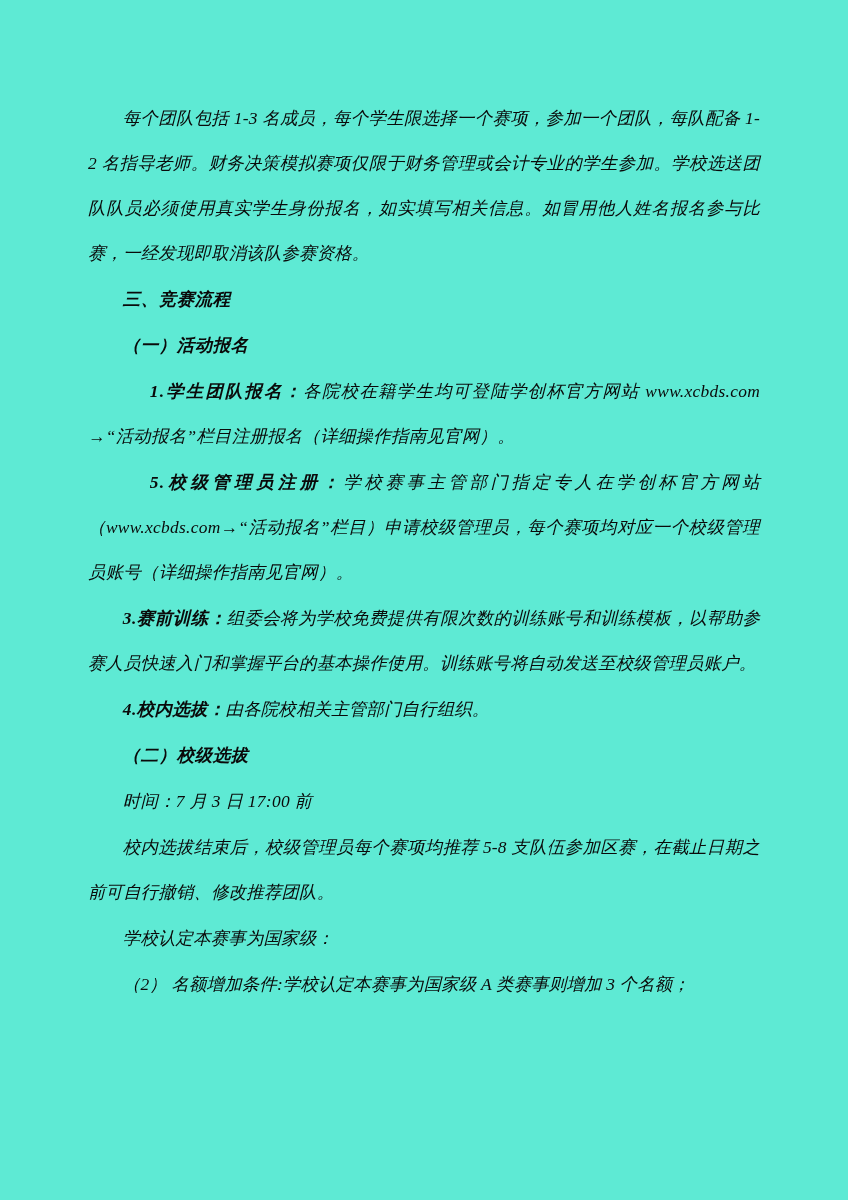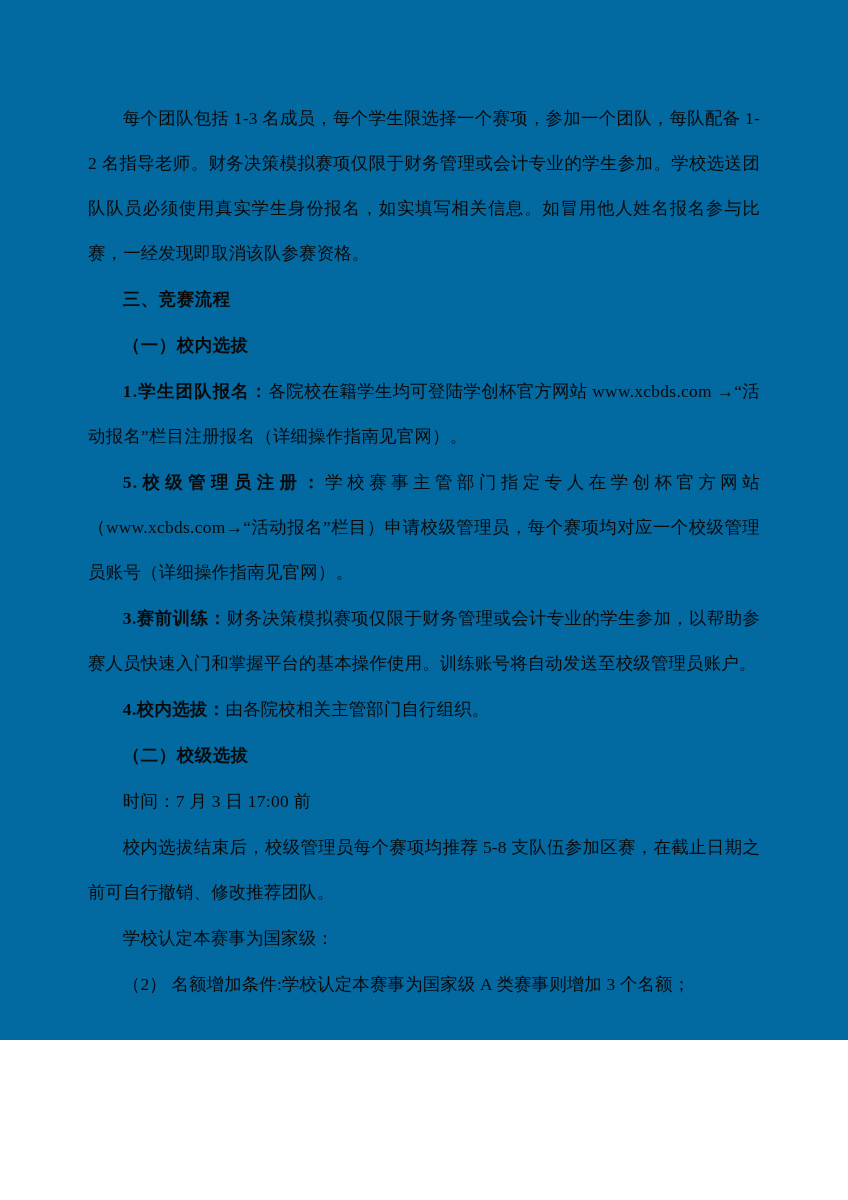--- a/index.html
+++ b/index.html
@@ -6,24 +6,25 @@
     margin: 0;
     padding: 0;
     background: #ffffff;
   }
   body {
     font-family: "Liberation Serif", "DejaVu Serif", serif;
   }
   .page {
     position: relative;
     width: 848px;
-    height: 1040px;
-    background: #0369a1;
+    height: 1200px;
+    background: #5eead4;
     box-sizing: border-box;
     overflow: hidden;
+    font-style: italic;
   }
   .content {
     position: absolute;
     left: 88px;
     top: 96px;
     width: 672px;
   }
   p {
     margin: 0 0 1px 0;
     font-size: 17.4px;
@@ -42,20 +43,21 @@
     letter-spacing: 0.6px;
   }
   .sub-heading {
     font-weight: bold;
     text-indent: 2em;
     letter-spacing: 0.6px;
   }
   .lbl {
     font-weight: bold;
     letter-spacing: 1.2px;
+    margin-left: 27px;
   }
   .lbl-tight {
     font-weight: bold;
     letter-spacing: 0.4px;
     margin-top: 12px;
   }
   .latin {
     font-family: "Liberation Serif", "DejaVu Serif", serif;
     letter-spacing: 0.3px;
   }
@@ -63,27 +65,27 @@
 </head>
 <body>
 
 <div class="page">
   <div class="content">
 
     <p class="indent">每个团队包括 1-3 名成员，每个学生限选择一个赛项，参加一个团队，每队配备 1-2 名指导老师。财务决策模拟赛项仅限于财务管理或会计专业的学生参加。学校选送团队队员必须使用真实学生身份报名，如实填写相关信息。如冒用他人姓名报名参与比赛，一经发现即取消该队参赛资格。</p>
 
     <p class="heading">三、竞赛流程</p>
 
-    <p class="sub-heading">（一）校内选拔</p>
+    <p class="sub-heading">（一）活动报名</p>
 
     <p class="indent"><span class="lbl">1.学生团队报名：</span><span class="latin">各院校在籍学生均可登陆学创杯官方网站 www.xcbds.com →“活动报名”栏目注册报名（详细操作指南见官网）。</span></p>
 
     <p class="indent"><span class="lbl">5.校级管理员注册：</span><span class="latin">学校赛事主管部门指定专人在学创杯官方网站（www.xcbds.com→“活动报名”栏目）申请校级管理员，每个赛项均对应一个校级管理员账号（详细操作指南见官网）。</span></p>
 
-    <p class="indent"><span class="lbl-tight">3.赛前训练：</span><span>财务决策模拟赛项仅限于财务管理或会计专业的学生参加，以帮助参赛人员快速入门和掌握平台的基本操作使用。训练账号将自动发送至校级管理员账户。</span></p>
+    <p class="indent"><span class="lbl-tight">3.赛前训练：</span><span>组委会将为学校免费提供有限次数的训练账号和训练模板，以帮助参赛人员快速入门和掌握平台的基本操作使用。训练账号将自动发送至校级管理员账户。</span></p>
 
     <p class="indent"><span class="lbl-tight">4.校内选拔：</span><span>由各院校相关主管部门自行组织。</span></p>
 
     <p class="sub-heading">（二）校级选拔</p>
 
     <p class="indent latin">时间：7 月 3 日 17:00 前</p>
 
     <p class="indent">校内选拔结束后，校级管理员每个赛项均推荐 5-8 支队伍参加区赛，在截止日期之前可自行撤销、修改推荐团队。</p>
 
     <p class="indent">学校认定本赛事为国家级：</p>

